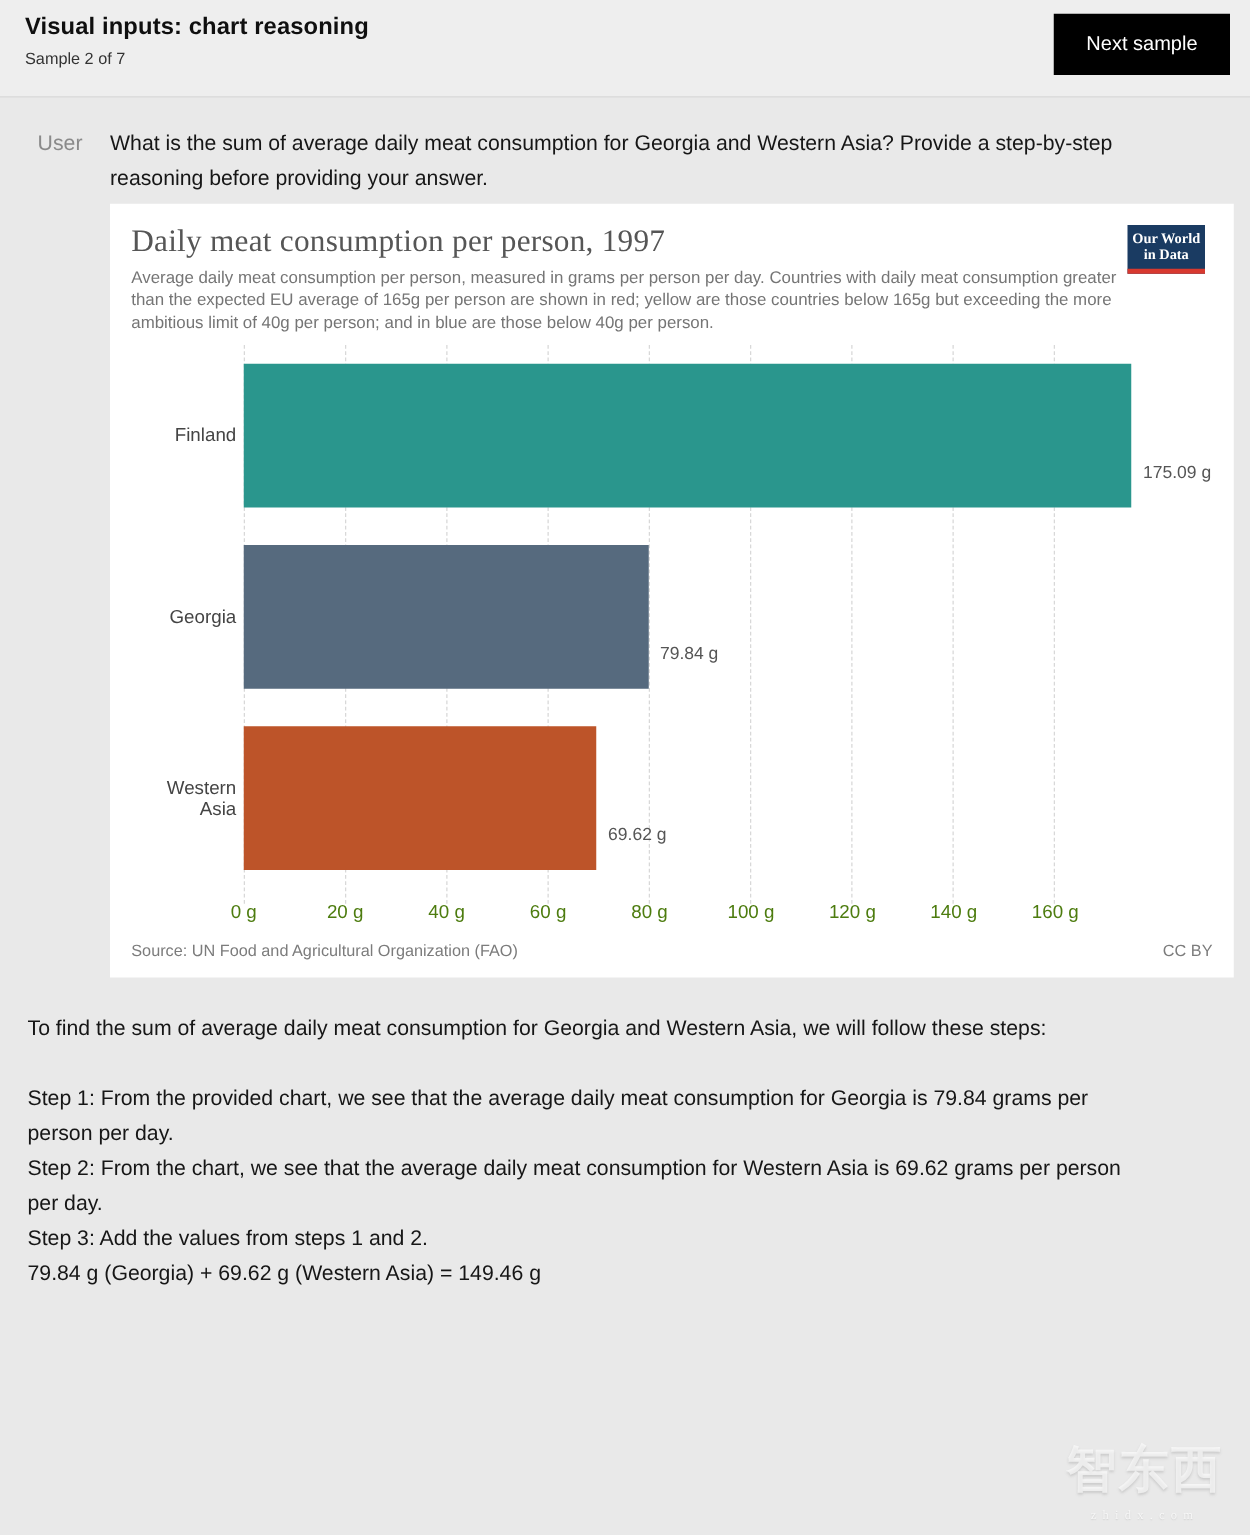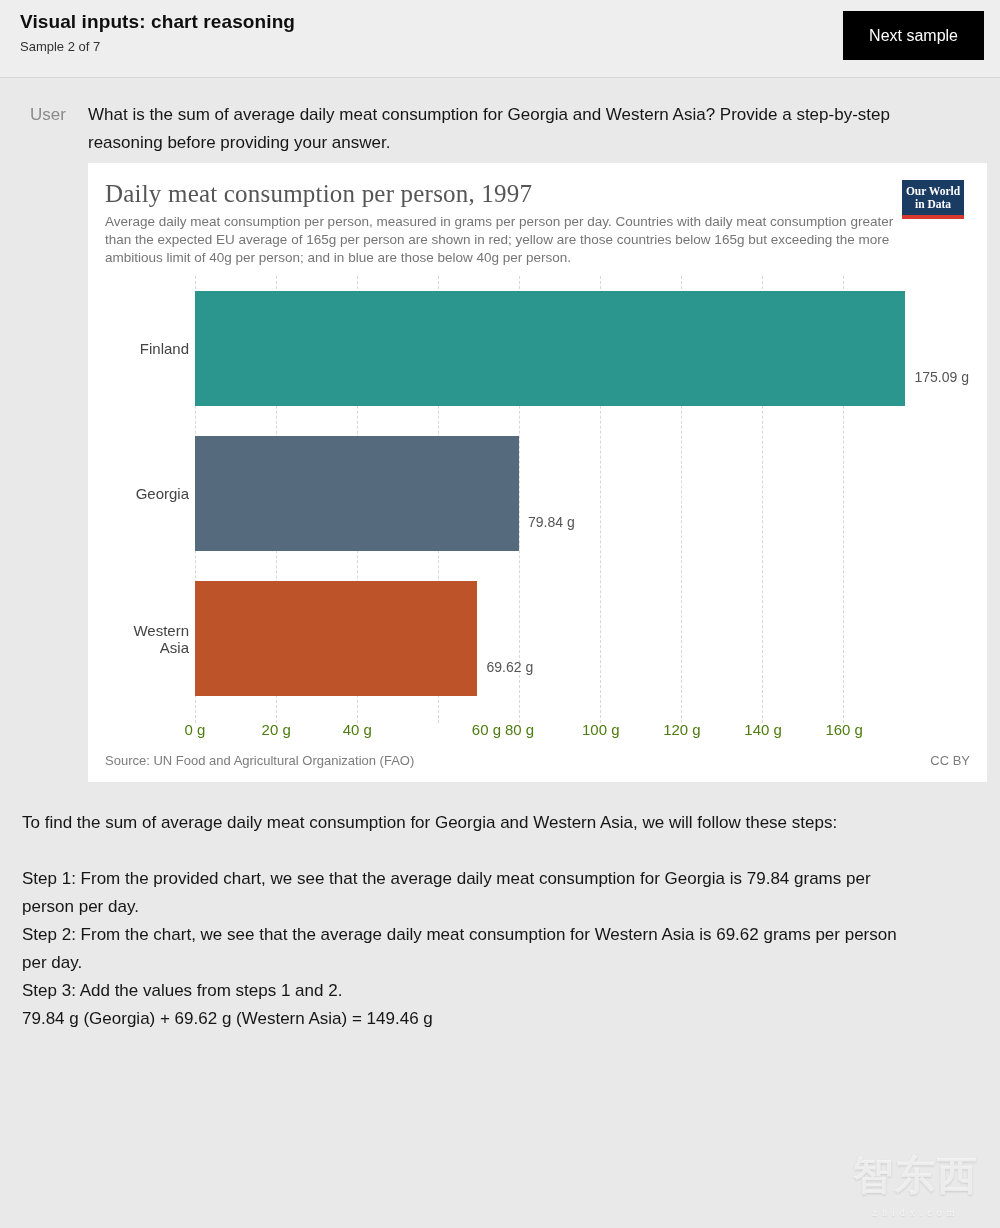--- a/index.html
+++ b/index.html
@@ -160,21 +160,21 @@
                     <span class="bar-value" style="left: 36.4503%;">69.62 g</span>
                   </div>
                 </div>
               </div>
             <div class="axis">
               <div class="axis-spacer"></div>
               <div class="axis-area">
                   <span class="x-tick-label" style="left: 0%;">0 g</span>
                   <span class="x-tick-label" style="left: 10.4712%;">20 g</span>
                   <span class="x-tick-label" style="left: 20.9424%;">40 g</span>
-                  <span class="x-tick-label" style="left: 31.4136%; margin-left: 48px;">60 g</span>
+                  <span class="x-tick-label" style="left: 31.4136%;">60 g</span>
                   <span class="x-tick-label" style="left: 41.8848%;">80 g</span>
                   <span class="x-tick-label" style="left: 52.356%;">100 g</span>
                   <span class="x-tick-label" style="left: 62.8272%;">120 g</span>
                   <span class="x-tick-label" style="left: 73.2984%;">140 g</span>
                   <span class="x-tick-label" style="left: 83.7696%;">160 g</span>
                 </div>
             </div>
           </div>
 
           <div class="chart-footer">

